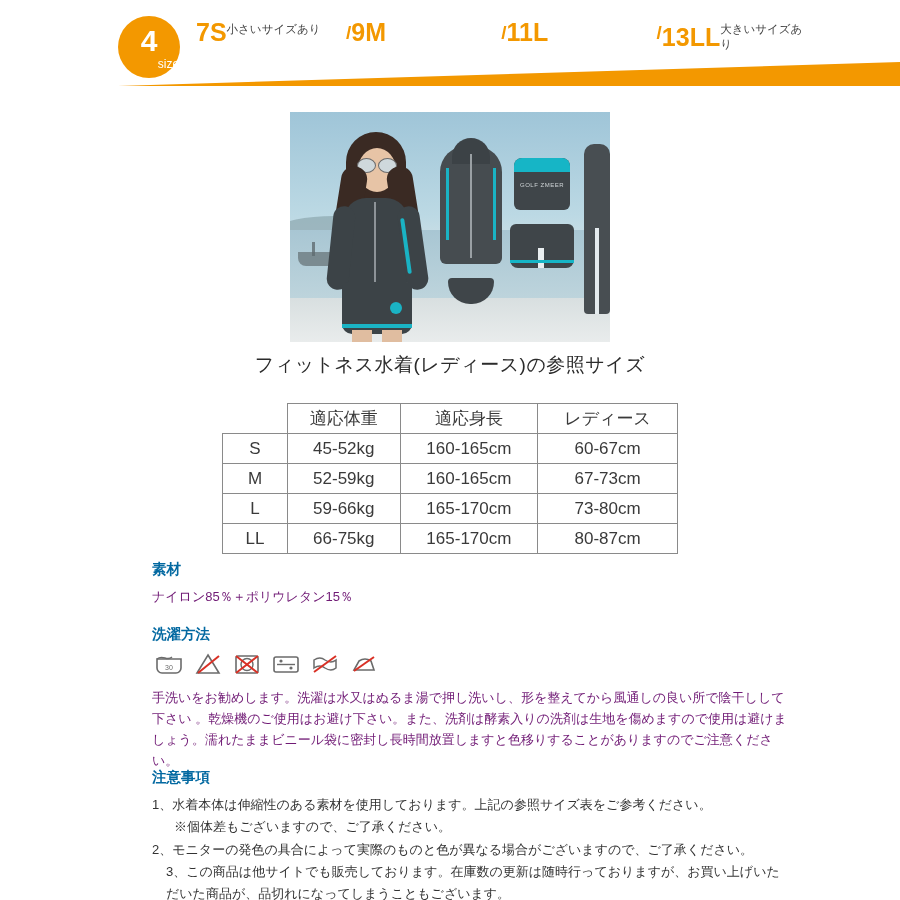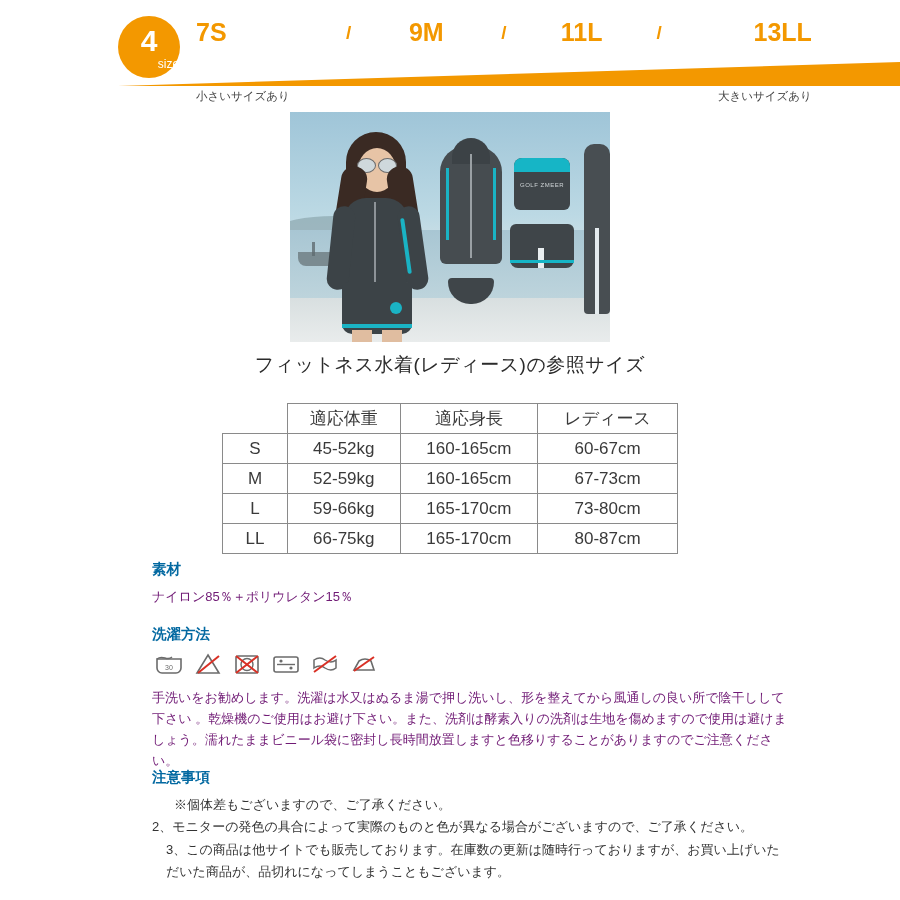--- a/index.html
+++ b/index.html
@@ -45,24 +45,23 @@
   .size-circle .lbl{font-size:12px;margin-top:2px;margin-left:39px;}
 
   .size-list{
     position:absolute;
     left:196px;top:10px;
     width:704px;height:66px;
     display:flex;align-items:flex-start;
   }
   .size-item{
     position:relative;
-    display:flex;flex-direction:column;
+    display:flex;
     align-items:flex-start;
     padding-top:8px;
-    gap:38px;
   }
   .size-item .big{
     font-size:25px;font-weight:bold;color:#f39800;letter-spacing:0px;
   }
   .size-item .sub{
     font-size:11.5px;color:#444;margin-top:4px;
   }
   .slash{
     color:#f39800;font-size:19px;font-weight:bold;
     align-self:flex-start;padding-top:12px;
@@ -337,17 +336,18 @@
       </svg>
     </span>
   </div>
 
   <div class="sec-p">手洗いをお勧めします。洗濯は水又はぬるま湯で押し洗いし、形を整えてから風通しの良い所で陰干しして下さい 。乾燥機のご使用はお避け下さい。また、洗剤は酵素入りの洗剤は生地を傷めますので使用は避けましょう。濡れたままビニール袋に密封し長時間放置しますと色移りすることがありますのでご注意ください。</div>
 </div>
 
 <div class="sec" id="sec-notes">
   <div class="sec-h">注意事項</div>
   <div class="notes-list">
+    <span>1、水着本体は伸縮性のある素材を使用しております。上記の参照サイズ表をご参考ください。</span>
     <span class="indent">※個体差もございますので、ご了承ください。</span>
     <span>2、モニターの発色の具合によって実際のものと色が異なる場合がございますので、ご了承ください。</span>
     <span class="indent2">3、この商品は他サイトでも販売しております。在庫数の更新は随時行っておりますが、お買い上げいただいた商品が、品切れになってしまうこともございます。</span>
   </div>
 </div>
 
 </body></html>

